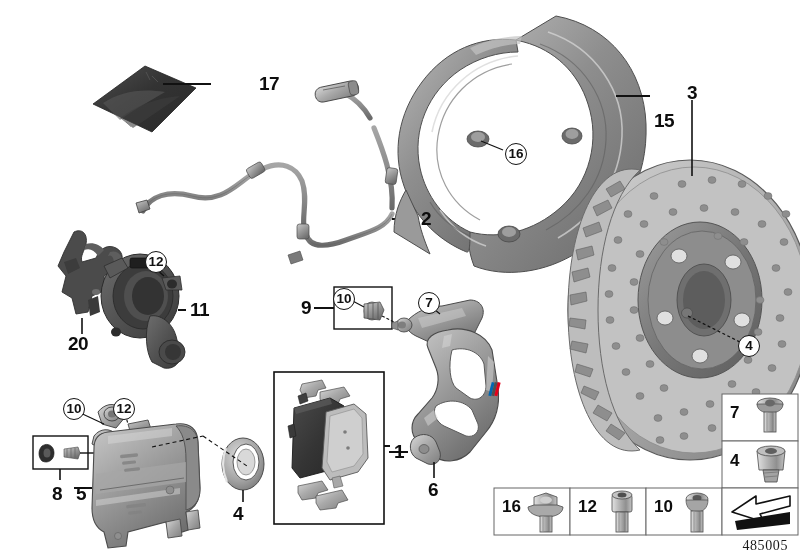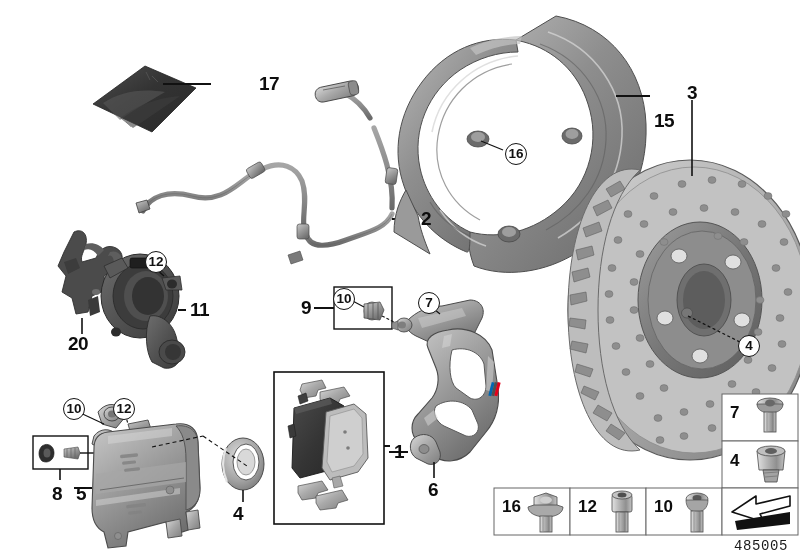--- a/index.html
+++ b/index.html
@@ -52,21 +52,21 @@
     font-family: "Liberation Sans", sans-serif;
     font-weight: bold;
     font-size: 17px;
     color: #0d0d0d;
     line-height: 1;
   }
   #diagram-id {
     position: absolute;
     right: 12px;
     bottom: 6px;
-    font-family: Liberation Mono, monospace;
+    font-family: Liberation Serif, serif;
     font-size: 14px;
     font-weight: normal;
     color: #1a1a1a;
     letter-spacing: 0.6px;
   }
 </style>
 </head>
 <body>
 
 <div id="page">

